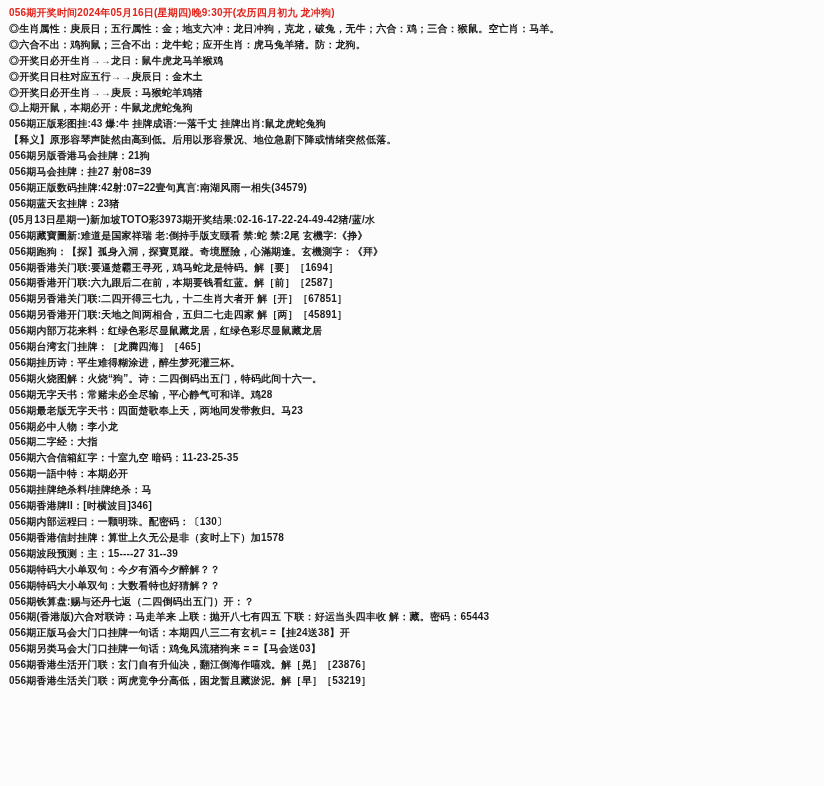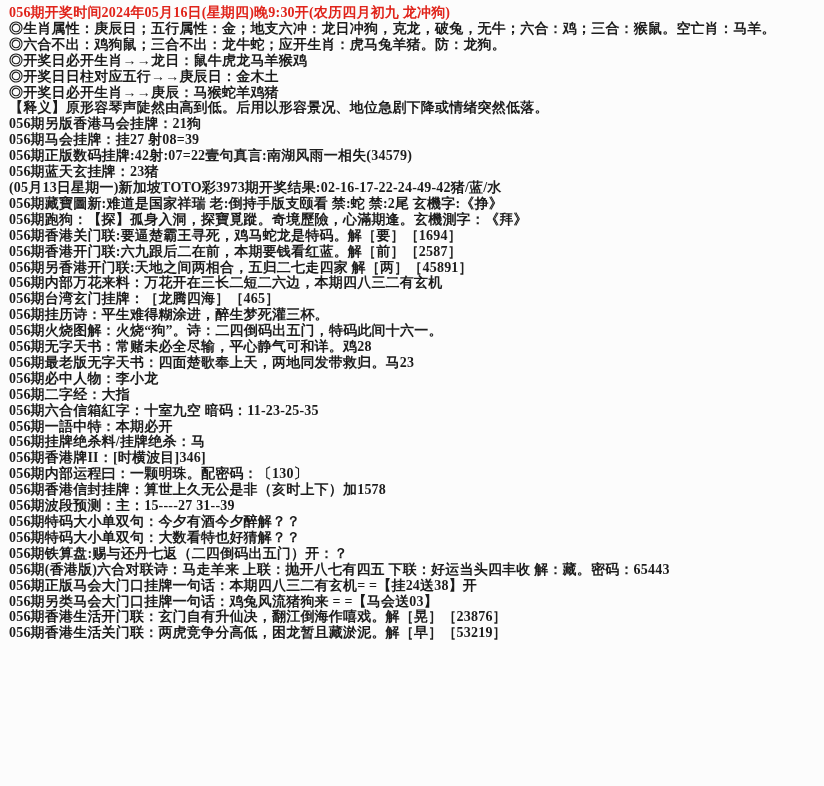--- a/index.html
+++ b/index.html
@@ -9,55 +9,58 @@
   body {
     width: 824px;
     height: 786px;
     background: var(--background, #fcfcfc);
     overflow: hidden;
   }
   .sheet {
     padding: 5px 4px 0 9px;
   }
   .line {
-    font-family: Liberation Serif, serif;
+    font-family: Liberation Sans, sans-serif;
     font-weight: 700;
-    font-size: 14px;
+    font-size: 10px;
     line-height: 15.9px;
     color: var(--text, #1c1c1c);
     white-space: nowrap;
     overflow: hidden;
     letter-spacing: 0.2px;
   }
   .line.red {
     color: var(--accent-red, #e0241b);
   }
 </style>
 </head>
 <body>
 
 <main class="sheet">
     <div class="line red">056期开奖时间2024年05月16日(星期四)晚9:30开(农历四月初九 龙冲狗)</div>
     <div class="line">◎生肖属性：庚辰日；五行属性：金；地支六冲：龙日冲狗，克龙，破兔，无牛；六合：鸡；三合：猴鼠。空亡肖：马羊。</div>
     <div class="line">◎六合不出：鸡狗鼠；三合不出：龙牛蛇；应开生肖：虎马兔羊猪。防：龙狗。</div>
     <div class="line">◎开奖日必开生肖→→龙日：鼠牛虎龙马羊猴鸡</div>
     <div class="line">◎开奖日日柱对应五行→→庚辰日：金木土</div>
     <div class="line">◎开奖日必开生肖→→庚辰：马猴蛇羊鸡猪</div>
+    <div class="line">◎上期开鼠，本期必开：牛鼠龙虎蛇兔狗</div>
+    <div class="line">056期正版彩图挂:43 爆:牛 挂牌成语:一落千丈 挂牌出肖:鼠龙虎蛇兔狗</div>
     <div class="line">【释义】原形容琴声陡然由高到低。后用以形容景况、地位急剧下降或情绪突然低落。</div>
     <div class="line">056期另版香港马会挂牌：21狗</div>
     <div class="line">056期马会挂牌：挂27 射08=39</div>
     <div class="line">056期正版数码挂牌:42射:07=22壹句真言:南湖风雨一相失(34579)</div>
     <div class="line">056期蓝天玄挂牌：23猪</div>
     <div class="line">(05月13日星期一)新加坡TOTO彩3973期开奖结果:02-16-17-22-24-49-42猪/蓝/水</div>
     <div class="line">056期藏寶圖新:难道是国家祥瑞 老:倒持手版支颐看 禁:蛇 禁:2尾 玄機字:《挣》</div>
     <div class="line">056期跑狗：【探】孤身入洞，探寶覓蹤。奇境歷險，心滿期逢。玄機測字：《拜》</div>
     <div class="line">056期香港关门联:要逼楚霸王寻死，鸡马蛇龙是特码。解［要］［1694］</div>
     <div class="line">056期香港开门联:六九跟后二在前，本期要钱看红蓝。解［前］［2587］</div>
+    <div class="line">056期另香港关门联:二四开得三七九，十二生肖大者开 解［开］［67851］</div>
     <div class="line">056期另香港开门联:天地之间两相合，五归二七走四家 解［两］［45891］</div>
-    <div class="line">056期内部万花来料：万花开在三长二短二六边，本期四八三二有玄机</div>
+    <div class="line">056期内部万花来料：红绿色彩尽显鼠藏龙居，红绿色彩尽显鼠藏龙居</div>
     <div class="line">056期台湾玄门挂牌：［龙腾四海］［465］</div>
     <div class="line">056期挂历诗：平生难得糊涂进，醉生梦死灌三杯。</div>
     <div class="line">056期火烧图解：火烧“狗”。诗：二四倒码出五门，特码此间十六一。</div>
     <div class="line">056期无字天书：常赌未必全尽输，平心静气可和详。鸡28</div>
     <div class="line">056期最老版无字天书：四面楚歌奉上天，两地同发带救归。马23</div>
     <div class="line">056期必中人物：李小龙</div>
     <div class="line">056期二字经：大指</div>
     <div class="line">056期六合信箱紅字：十室九空 暗码：11-23-25-35</div>
     <div class="line">056期一語中特：本期必开</div>
     <div class="line">056期挂牌绝杀料/挂牌绝杀：马</div>

